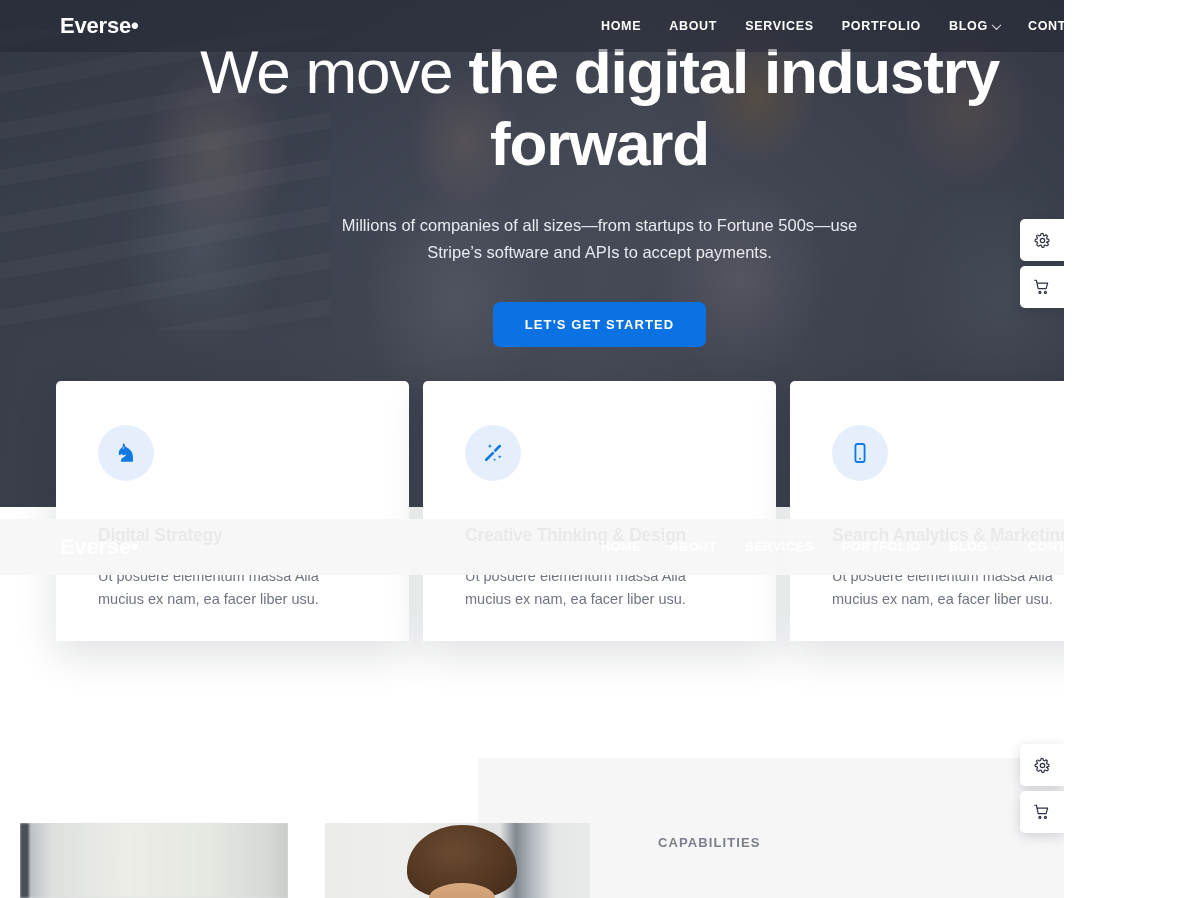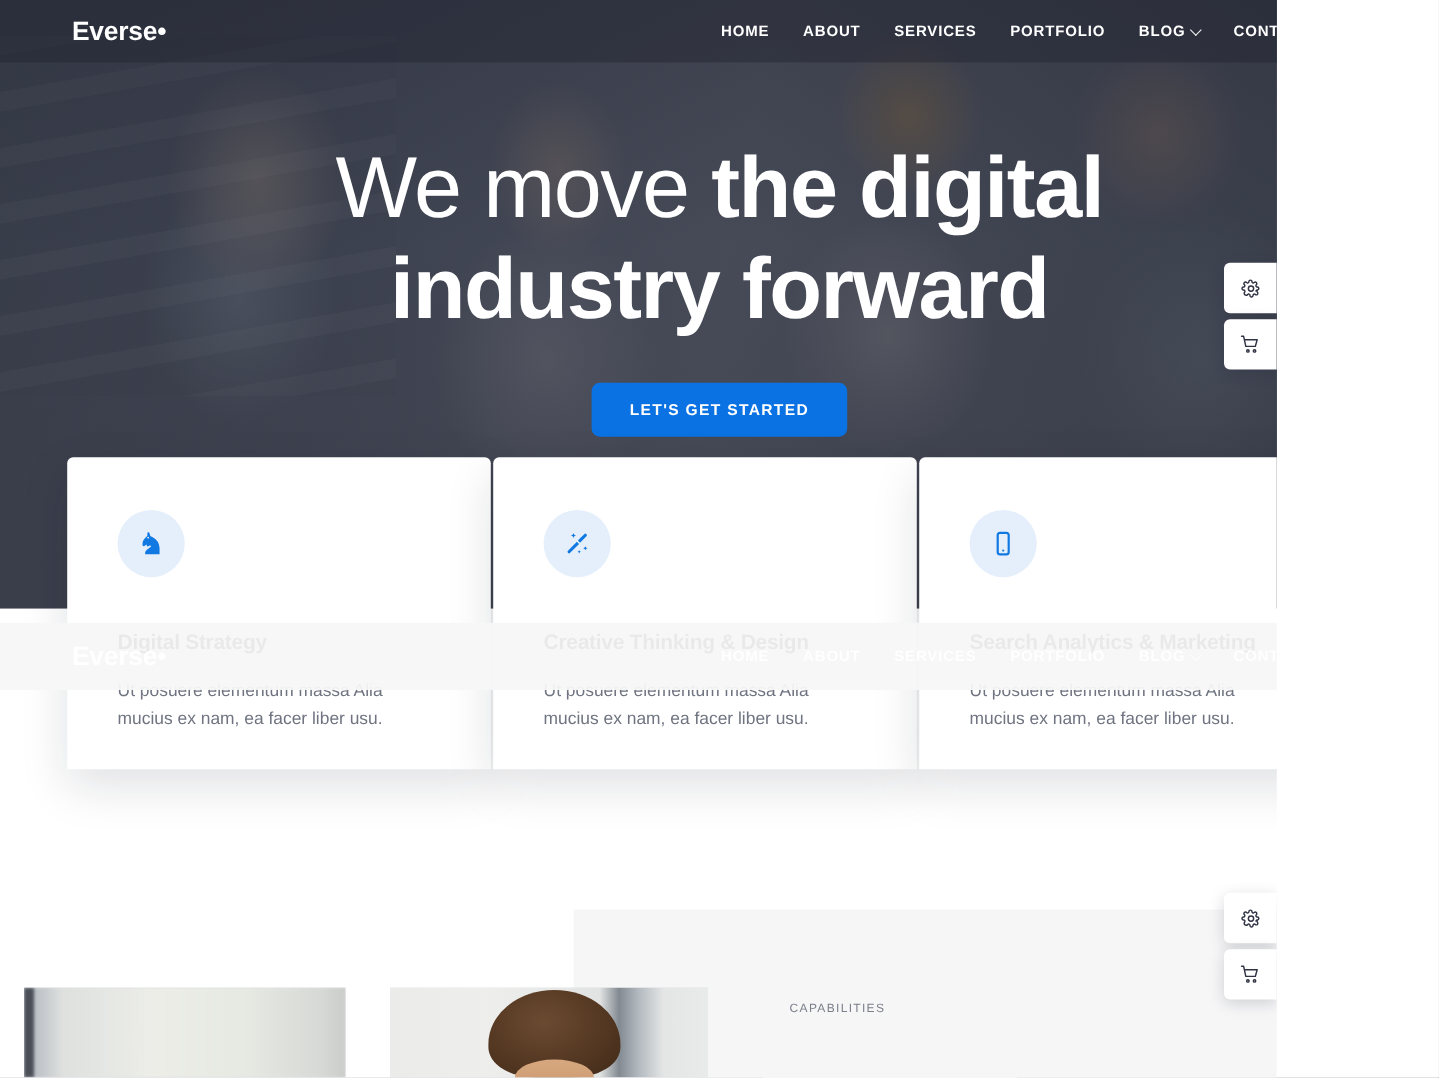--- a/index.html
+++ b/index.html
@@ -65,39 +65,39 @@
     display:flex; align-items:center; gap:5px;text-align:right;
   }
   .chev { display:inline-block; width:7px; height:7px;
     border-right:1.6px solid #ffffff; border-bottom:1.6px solid #ffffff;
     transform:rotate(45deg) translate(-1px,-1px); opacity:.9; }
   .nav-search { margin-left:14px; cursor:pointer; display:flex; align-items:center; }
 
   
   .hero-inner { position:absolute; left:0; top:0; width:1199px; z-index:20; text-align:center; }
   .headline {
-    margin-top:116px; color:#ffffff; font-size:72px; line-height:1.16;
+    margin-top:36px; color:#ffffff; font-size:62px; line-height:1.16;
     font-weight:300; letter-spacing:-1.2px; padding:0 160px;
   }
   .headline b { font-weight:700; }
   .subhead {
     margin:32px auto 0; width:560px; color:#e8eaee;
     font-size:16.5px; line-height:1.65; font-weight:400;
   }
   .cta-wrap { margin-top:36px; display:flex; justify-content:center; }
   .cta {
     background:#0a72e2; color:#ffffff; border:none; border-radius:7px;
     padding:15px 32px; font-size:13px; font-weight:700; letter-spacing:1.1px;
     font-family:"Liberation Sans", sans-serif; cursor:pointer; white-space:nowrap;
   }
 
   
   .cards {
     position:absolute; left:56px; top:381px; width:1087px;
-    display:flex; gap:2px; z-index:25;
+    display:flex; gap:14px; z-index:25;
   }
   .card {
     width:353px; background:#ffffff; border-radius:5px 5px 0 0;
     padding:44px 42px 30px 42px;
     box-shadow:0 14px 40px rgba(18,22,40,.13);
   }
   .card-icon {
     width:56px; height:56px; border-radius:50%;
     background:#e5effb; display:flex; align-items:center; justify-content:center;
     margin-bottom:44px;
@@ -124,21 +124,21 @@
   .ghost-nav .chev { border-color:rgba(255,255,255,.92); }
 
   
   .lower { position:absolute; left:0; top:600px; width:1199px; height:298px; background:#ffffff; }
   .cap-panel {
     position:absolute; left:478px; top:158px; width:721px; height:140px;
     background:#f6f6f7;
   }
   .cap-label {
     position:absolute; left:658px; top:835px;
-    font-size:10px; font-weight:400; letter-spacing:1.1px; color:#7b7f8a;
+    font-size:13px; font-weight:700; letter-spacing:1.1px; color:#7b7f8a;
   }
   .tile {
     position:absolute; overflow:hidden; background:#dfe1e3;
   }
   .tile-1 { left:20px; top:823px; width:268px; height:75px; }
   .tile-1-img {
     position:absolute; inset:0;
     background:
       linear-gradient(90deg,#4a4f58 0%,#4a4f58 3.2%, rgba(180,186,192,.9) 3.2%, rgba(222,224,222,.95) 12%, rgba(236,237,231,1) 40%, rgba(230,232,226,1) 70%, rgba(214,217,213,1) 92%, #c9ccc9 100%),
       radial-gradient(ellipse 90px 60px at 150px 42px, rgba(196,198,164,.55) 0%, rgba(196,198,164,0) 70%);
@@ -214,20 +214,21 @@
             <line x1="15.8" y1="15.8" x2="21" y2="21"></line>
         </svg>
       </div>
     </div>
   </div>
 
   <div class="hero-inner">
     <div class="headline">
       <span>We move </span><b>the digital industry forward</b>
     </div>
+    <div class="subhead">Millions of companies of all sizes—from startups to Fortune 500s—use Stripe’s software and APIs to accept payments.</div>
     <div class="cta-wrap">
       <button class="cta">LET'S GET STARTED</button>
     </div>
   </div>
 
   <div class="cards">
 
     <div class="card">
       <div class="card-icon">
         <svg width="22" height="22" viewBox="0 0 24 24" fill="#1279e3">

